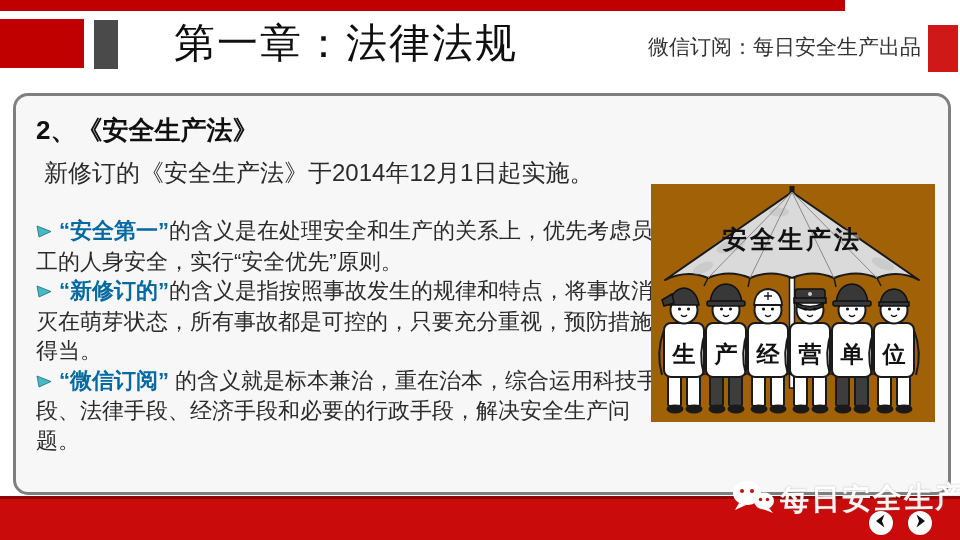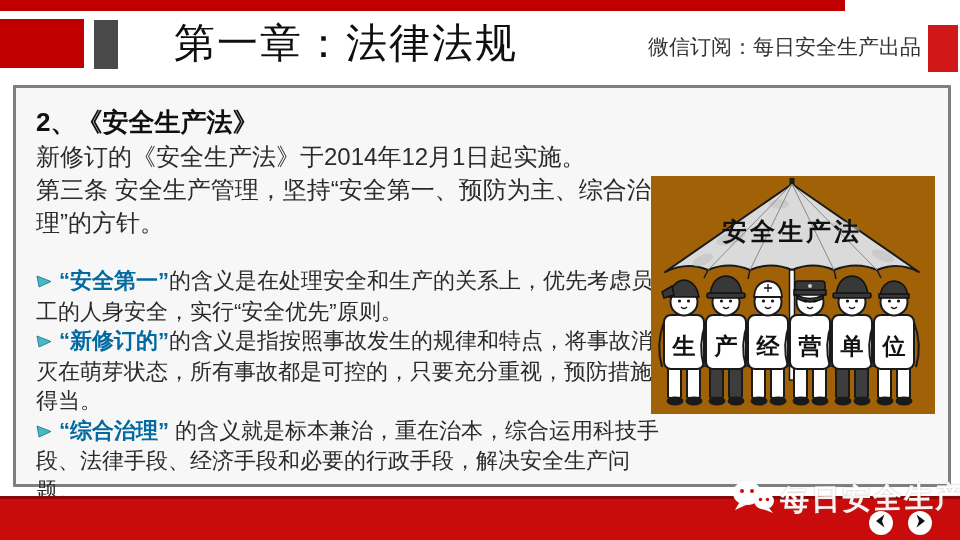--- a/index.html
+++ b/index.html
@@ -14,26 +14,26 @@
   }
   
   .top-strip{position:absolute;left:0;top:0;width:845px;height:11px;background:var(--red-primary,#c00000);}
   .hdr-left-block{position:absolute;left:0;top:19px;width:84px;height:49px;background:var(--red-primary,#c00000);}
   .hdr-bar{position:absolute;left:94px;top:20px;width:24px;height:49px;background:var(--gray-bar,#4a4a4a);}
   .hdr-title{position:absolute;left:130px;top:23px;font-size:41px;line-height:40px;font-weight:normal;color:#0f0f0f;letter-spacing:2px;white-space:nowrap;margin-left:44px;}
   .hdr-sub{position:absolute;right:39px;top:34px;font-size:21px;line-height:26px;color:#333;white-space:nowrap;}
   .hdr-right-block{position:absolute;left:928px;top:25px;width:30px;height:47px;background:var(--red-accent,#d01818);}
   
   .card{
-    position:absolute;left:13px;top:85px;width:938px;height:402px;box-sizing:border-box;
-    background:var(--card-bg,#f7f7f7);border:3px solid var(--card-border,#7f7f7f);border-radius:1px;
+    position:absolute;left:13px;top:93px;width:938px;height:402px;box-sizing:border-box;
+    background:var(--card-bg,#f7f7f7);border:3px solid var(--card-border,#7f7f7f);border-radius:15px;
   }
   .text-col{position:absolute;left:20px;top:16px;width:628px;color:var(--text-main,#2b2b2b);}
   .heading{margin:0;font-size:26px;line-height:36px;font-weight:bold;color:#101010;}
-  .intro p{margin:0;font-size:24px;line-height:33px;}
+  .intro p{margin:8px;font-size:24px;line-height:33px;}
   .bullets{margin-top:27px;}
   .bullets p{margin:0;font-size:22px;line-height:29.5px;}
   .bullet-lead{font-weight:bold;color:#0369a1;}
   .bullet-marker{display:inline-block;vertical-align:-1px;margin-right:7px;}
   
   .illustration{position:absolute;right:13px;top:88px;width:284px;height:238px;background:#a16207;}
   .canopy{fill:#dadada;stroke:#1a1a1a;stroke-width:2;stroke-linejoin:round;}
   .rib{stroke:#8a8a8a;stroke-width:1;fill:none;}
   .ribtip{stroke:#1a1a1a;stroke-width:1.5;fill:none;}
   .speck{fill:#bfbfbf;opacity:.55;}
@@ -72,32 +72,31 @@
   <div class="hdr-bar"></div>
   <div class="hdr-title">第一章：法律法规</div>
   <div class="hdr-sub">微信订阅：每日安全生产出品</div>
   <div class="hdr-right-block"></div>
 
   <div class="card">
     <div class="text-col">
       <p class="heading">2、《安全生产法》</p>
       <div class="intro">
         <p>新修订的《安全生产法》于2014年12月1日起实施。</p>
-        <p>第三条 安全生产管理，坚持“安全第一、预防为主、综合治理”的方针。</p>
       </div>
       <div class="bullets">
         <p><span class="bullet-marker"><svg width="16" height="15" viewBox="0 0 16 15">
                 <polygon points="1,2 15,7.5 3,13" fill="#45b9c6" stroke="#1f6e78" stroke-width="0.8"></polygon>
               </svg></span><span class="bullet-lead">“安全第一”</span><span>的含义是在处理安全和生产的关系上，优先考虑员工的人身安全，实行“安全优先”原则。</span></p>
         <p><span class="bullet-marker"><svg width="16" height="15" viewBox="0 0 16 15">
                 <polygon points="1,2 15,7.5 3,13" fill="#45b9c6" stroke="#1f6e78" stroke-width="0.8"></polygon>
               </svg></span><span class="bullet-lead">“新修订的”</span><span>的含义是指按照事故发生的规律和特点，将事故消灭在萌芽状态，所有事故都是可控的，只要充分重视，预防措施得当。</span></p>
         <p><span class="bullet-marker"><svg width="16" height="15" viewBox="0 0 16 15">
                 <polygon points="1,2 15,7.5 3,13" fill="#45b9c6" stroke="#1f6e78" stroke-width="0.8"></polygon>
-              </svg></span><span class="bullet-lead">“综合治理”</span><span>&nbsp;的含义就是标本兼治，重在治本，综合运用科技手段、法律手段、经济手段和必要的行政手段，解决安全生产问题。</span></p>
+              </svg></span><span class="bullet-lead">“微信订阅”</span><span>&nbsp;的含义就是标本兼治，重在治本，综合运用科技手段、法律手段、经济手段和必要的行政手段，解决安全生产问题。</span></p>
       </div>
     </div>
 
     <div class="illustration">
       <svg width="284" height="238" viewBox="0 0 284 238">
 
         <rect class="finial" x="138.5" y="2" width="5" height="9"></rect>
         <path class="canopy" d="M141,8 L268,96 Q247,85 226,94 Q205,85 183,94 Q162,85 141,94 Q120,85 99,94 Q78,85 57,94 Q36,85 14,96 Z"></path>
         <ellipse class="speck" cx="80" cy="62" rx="15" ry="6" transform="rotate(-18 80 62)"></ellipse>
         <ellipse class="speck" cx="195" cy="52" rx="14" ry="6" transform="rotate(16 195 52)"></ellipse>

